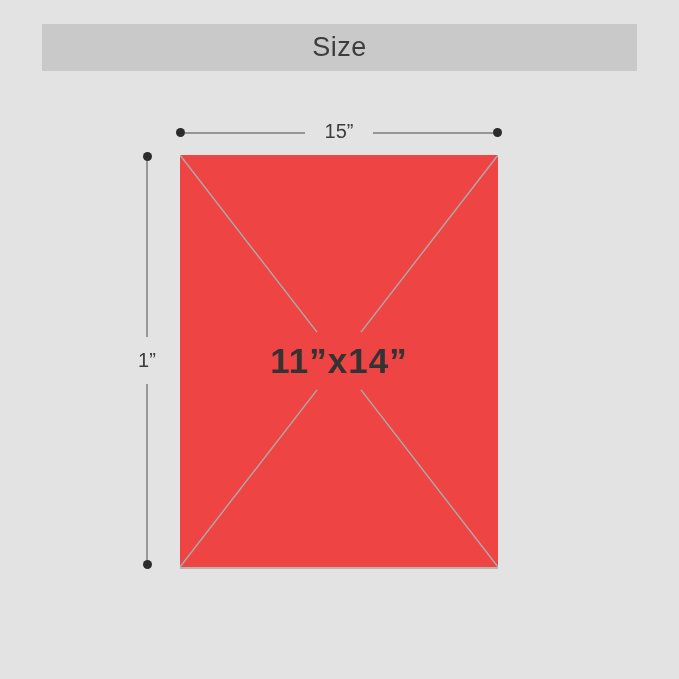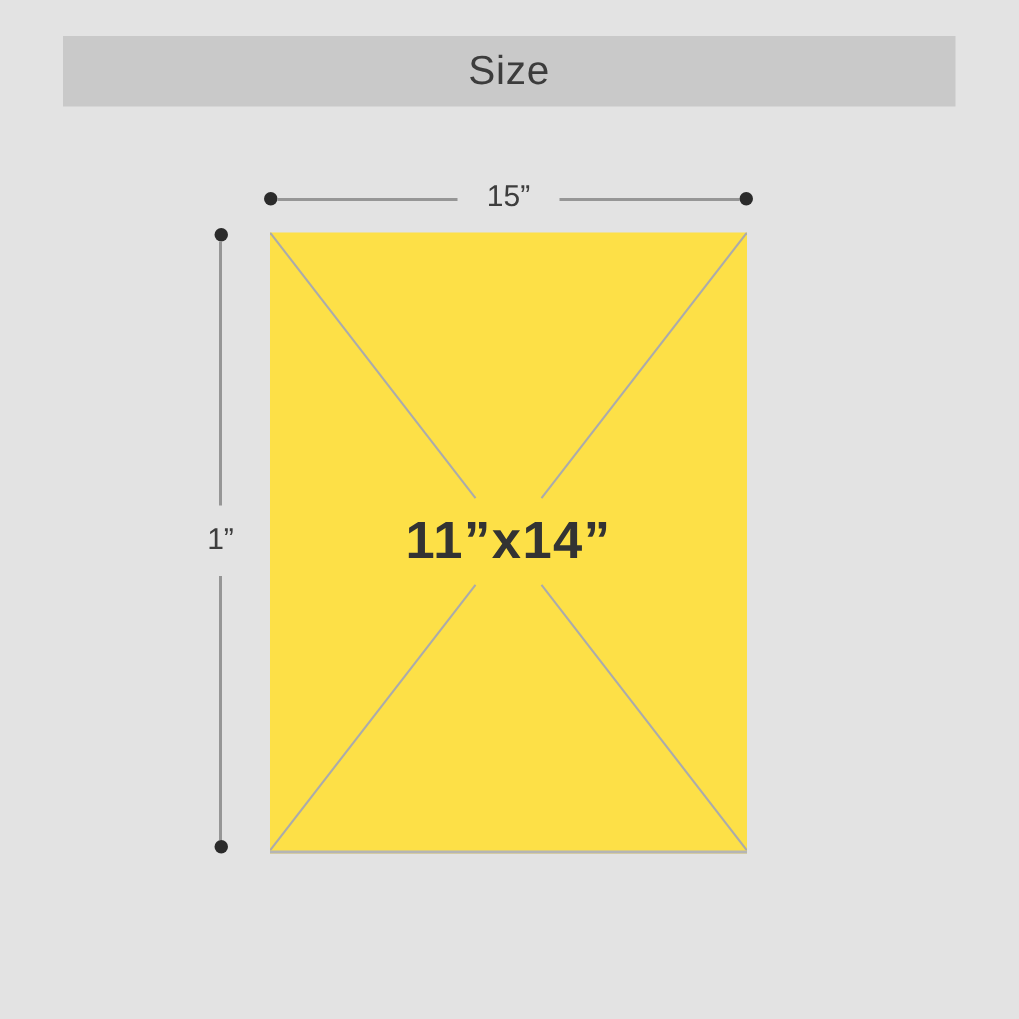--- a/index.html
+++ b/index.html
@@ -78,21 +78,21 @@
   }
   .hdim .dim-label { padding: 0 20px; transform: translateY(-1px); }
   .vdim .dim-label { padding: 12px 0; }
   
   .sheet {
     position: absolute;
     left: 180px;
     top: 155px;
     width: 318px;
     height: 414px;
-    background: #fde047;
+    background: #ef4444;
     border-bottom: 2px solid #b5b5b5;
     box-sizing: border-box;
   }
   .sheet svg {
     position: absolute;
     left: 0;
     top: 0;
     width: 100%;
     height: 100%;
   }

